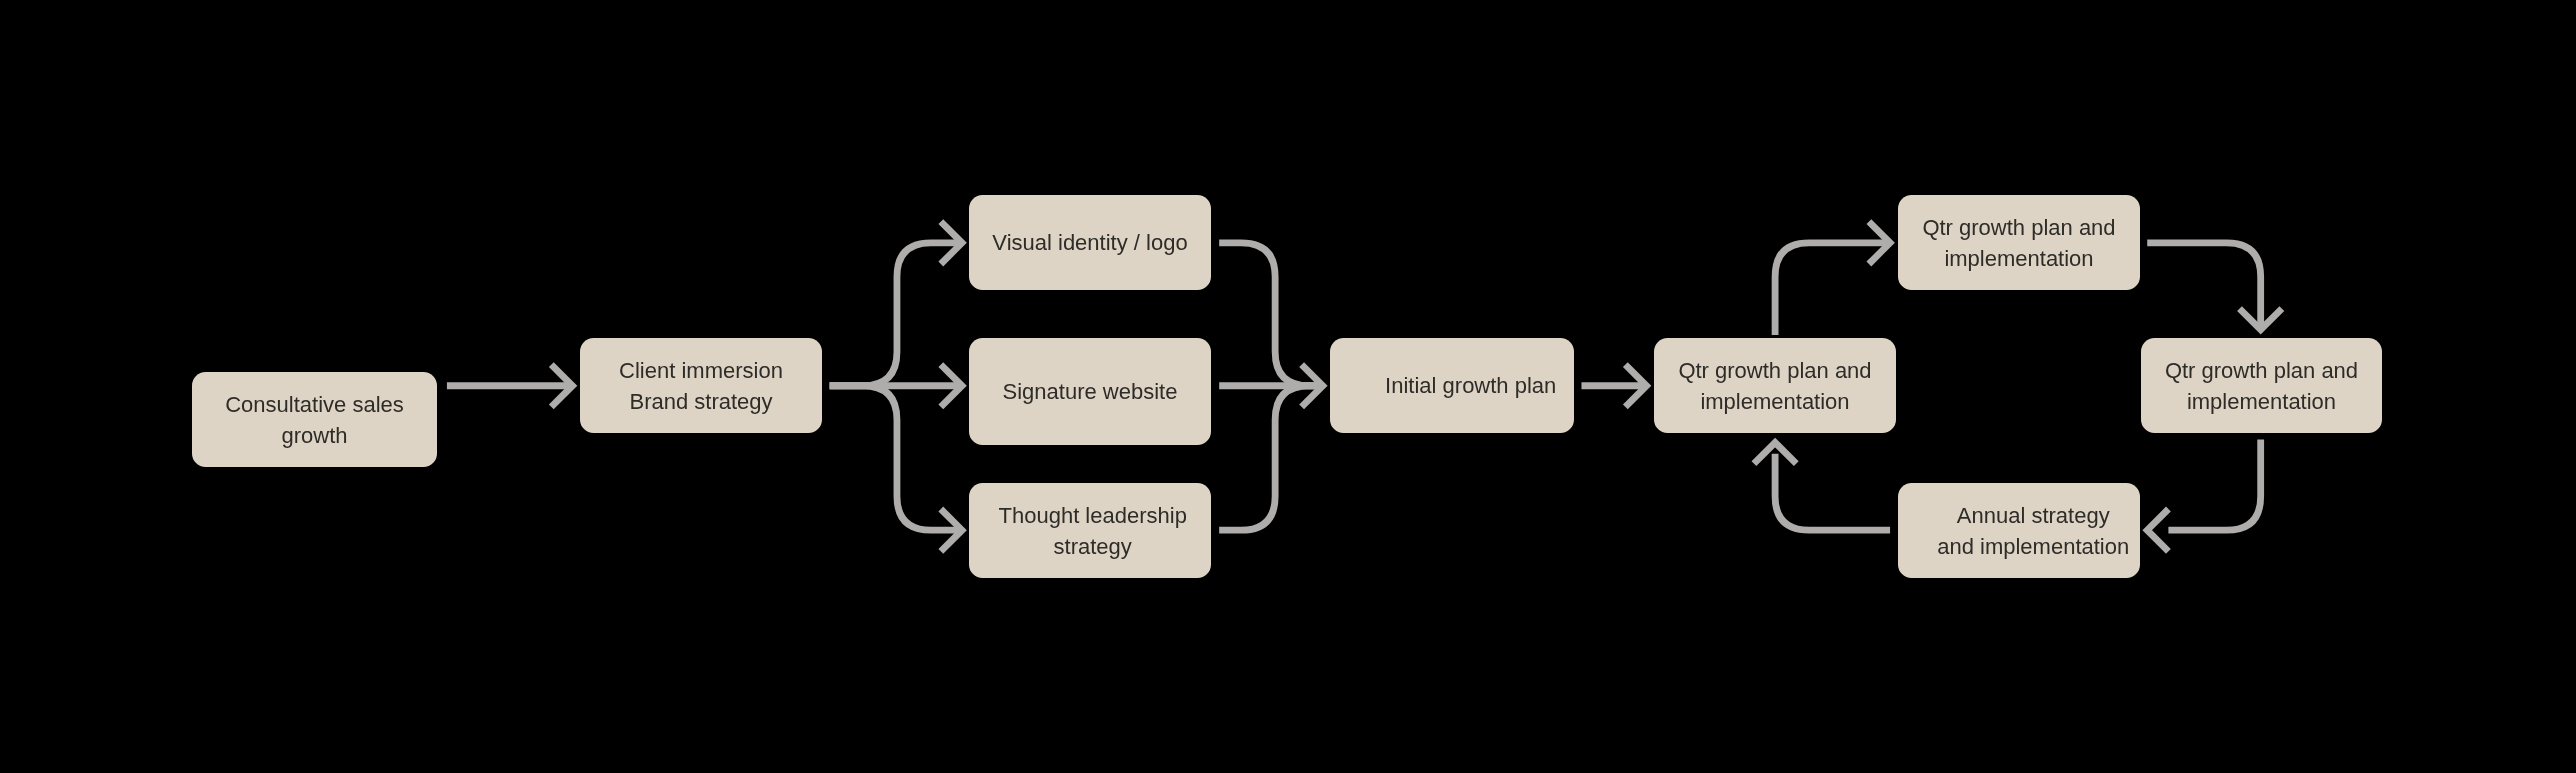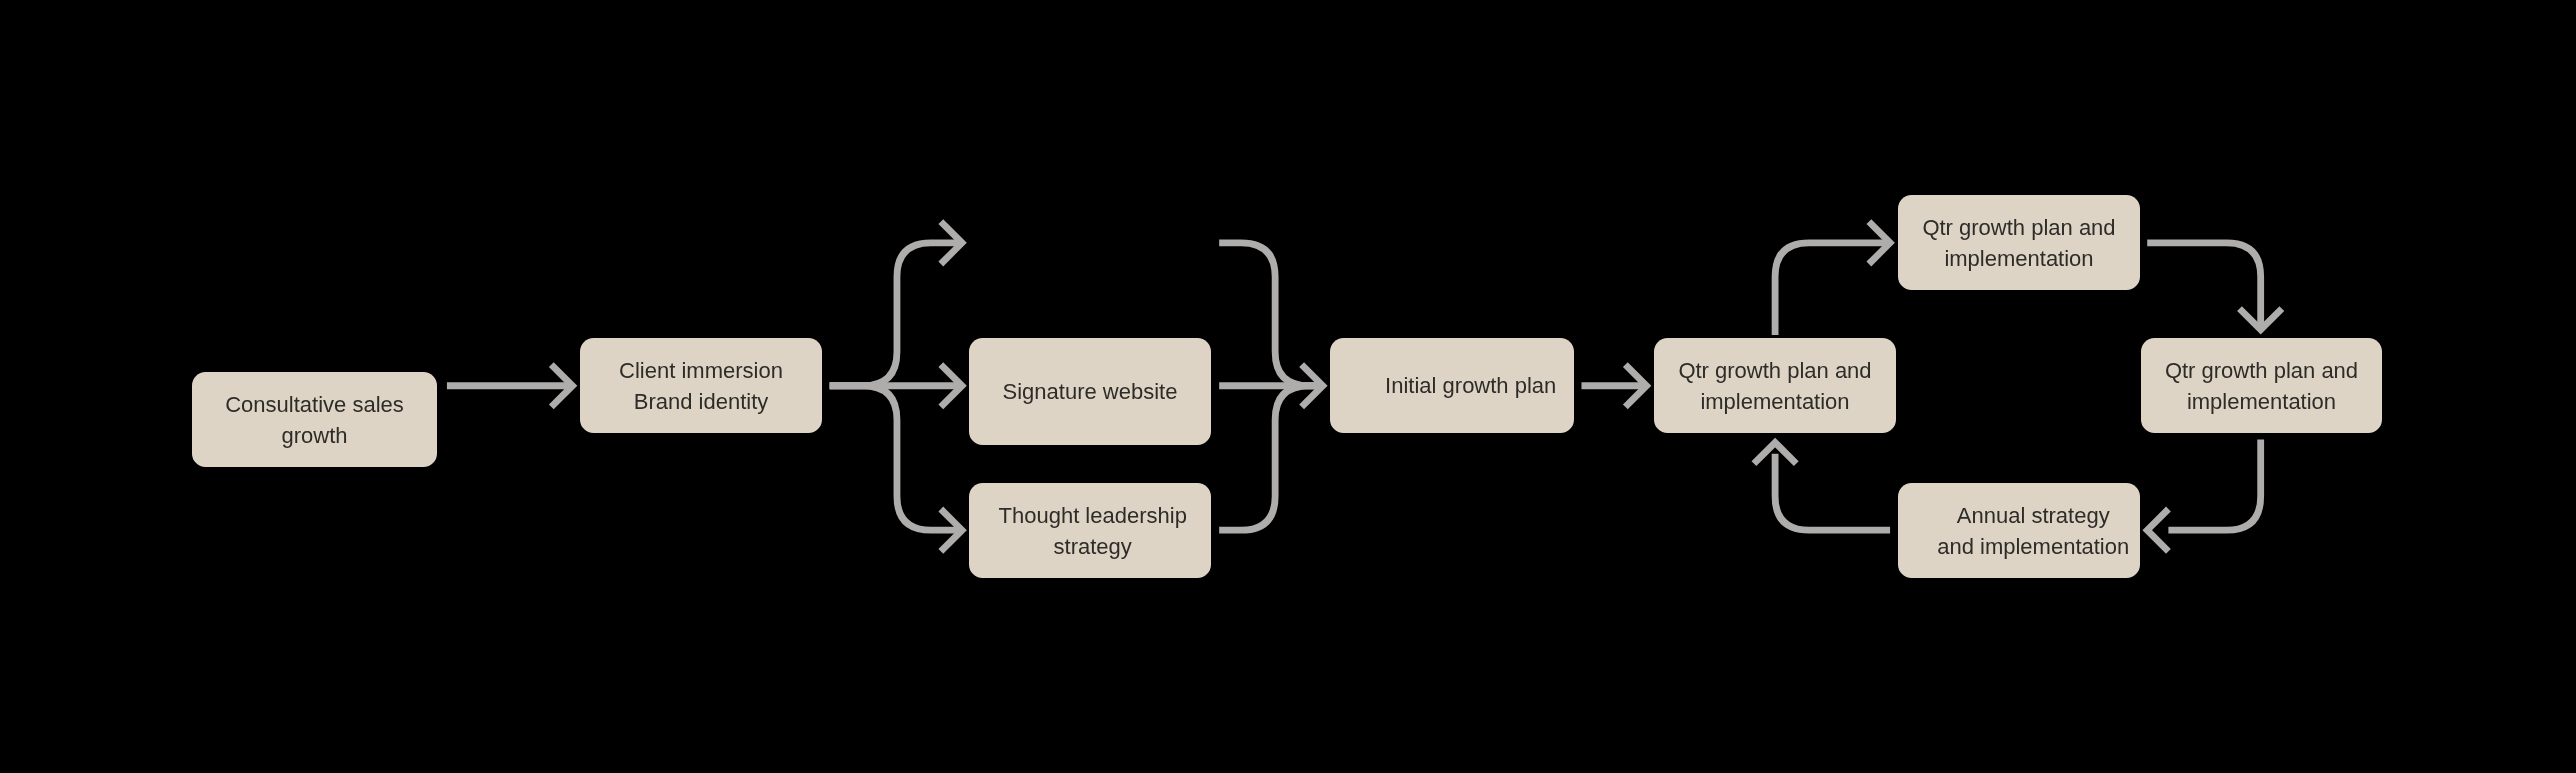--- a/index.html
+++ b/index.html
@@ -81,23 +81,27 @@
     <path d="M 2318 613 L 2346 585 L 2374 613"></path>
   </svg>
 
   <div class="node" style="left:192px; top:338px; width:245px; height:95px;margin-top:34px;">
     <span>Consultative sales</span>
     <span>growth</span>
   </div>
 
   <div class="node" style="left:580px; top:338px; width:242px; height:95px;">
     <span>Client immersion</span>
-    <span>Brand identity</span>
+    <span>Brand strategy</span>
   </div>
 
+  <div class="node" style="left:969px; top:195px; width:242px; height:95px;">
+    <span>Visual identity / logo</span>
+
+  </div>
 
   <div class="node" style="left:969px; top:338px; width:242px; height:107px;">
     <span>Signature website</span>
 
   </div>
 
   <div class="node" style="left:969px; top:483px; width:242px; height:95px;padding-left:16px;">
     <span>Thought leadership</span>
     <span>strategy</span>
   </div>

